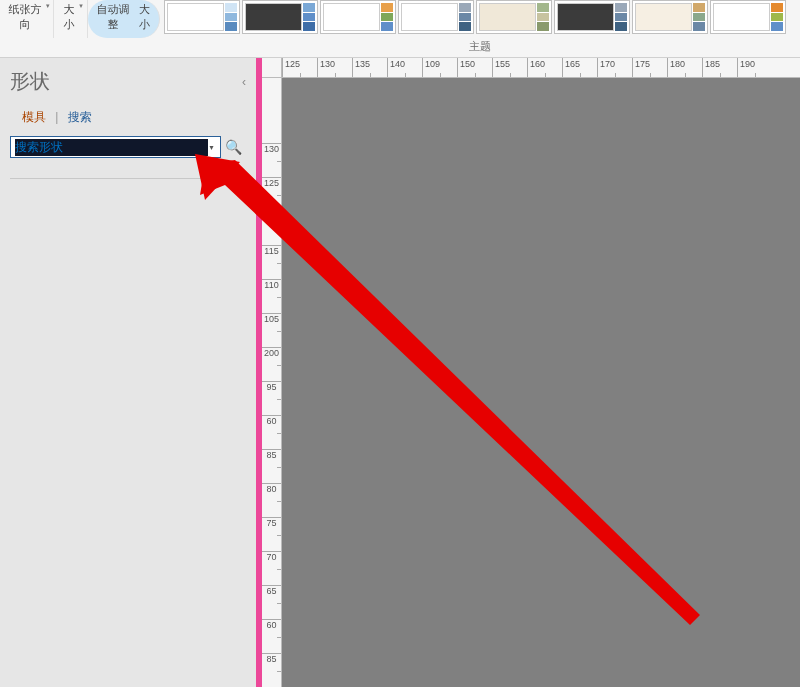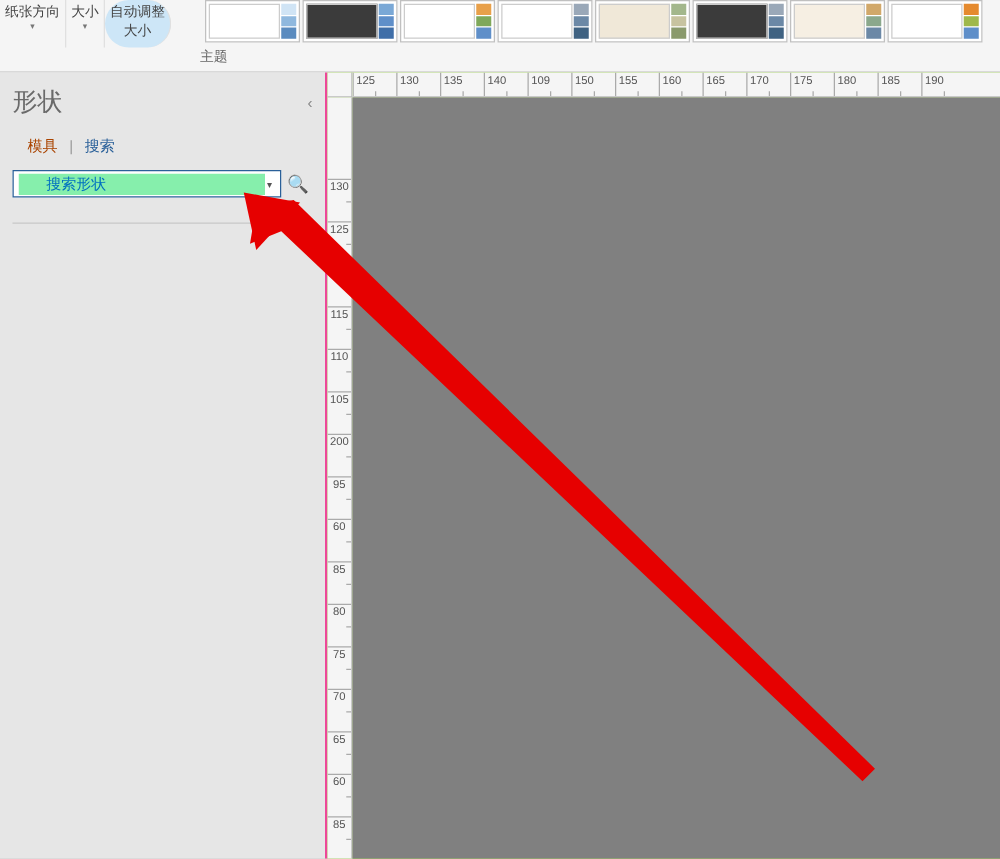--- a/index.html
+++ b/index.html
@@ -21,21 +21,21 @@
   .page-setup-group {
     display: flex;
     height: 38px;
   }
   .page-setup-group .btn {
     font-size: 11px;
     color: #444;
     padding: 2px 4px 0 4px;
     text-align: center;
     display: flex;
-    flex-direction: column;
+    flex-direction: row;
     justify-content: flex-start;
     border-right: 1px solid #e0e0e0;
     cursor: pointer;
   }
   .btn.highlight {
     background: #cde6f7;
     border-radius: 19px;
   }
   .dropdown-mark {
     font-size: 7px;
@@ -94,34 +94,34 @@
     display: flex;
     flex-direction: column;
     gap: 1px;
   }
   .theme-swatch .palette span {
     flex: 1;
   }
   .theme-label {
     font-size: 11px;
     color: #666;
-    text-align: left;
+    text-align: center;
     height: 18px;
     line-height: 16px;
   }
 
   
   .main {
     display: flex;
     height: calc(687px - 58px);
   }
   .shapes-pane {
     width: 262px;
     background: #e6e6e6;
-    border-right: 2px solid #ec4899;
+    border-right: 6px solid #ec4899;
     padding: 10px 10px 0 10px;
     position: relative;
   }
   .pane-header {
     display: flex;
     justify-content: space-between;
     align-items: center;
     margin-bottom: 14px;
   }
   .pane-title {
@@ -156,22 +156,21 @@
     border: 1px solid #2a6099;
     background: #fff;
     display: flex;
     align-items: center;
     padding: 0 4px;
   }
   .search-text {
     flex: 1;
     font-size: 12px;
     color: #0070c0;
-    background: #86efac;
-    padding-left: 22px;
+    background: #0f172a;
   }
   .search-drop {
     color: #555;
     font-size: 8px;
     padding: 0 2px;
     cursor: pointer;
   }
   .search-icon {
     color: #2a6099;
     font-size: 14px;
@@ -180,21 +179,21 @@
   }
   .divider {
     border: none;
     border-top: 1px solid #c8c8c8;
   }
 
   
   .canvas-wrap {
     flex: 1;
     position: relative;
-    background: #84cc16;
+    background: #a21caf;
   }
   .ruler-h {
     position: absolute;
     top: 0; left: 20px; right: 0; height: 20px;
     background: #f5f5f5;
     border-bottom: 1px solid #bbb;
     display: flex;
     font-size: 9px;
     color: #555;
     overflow: hidden;

